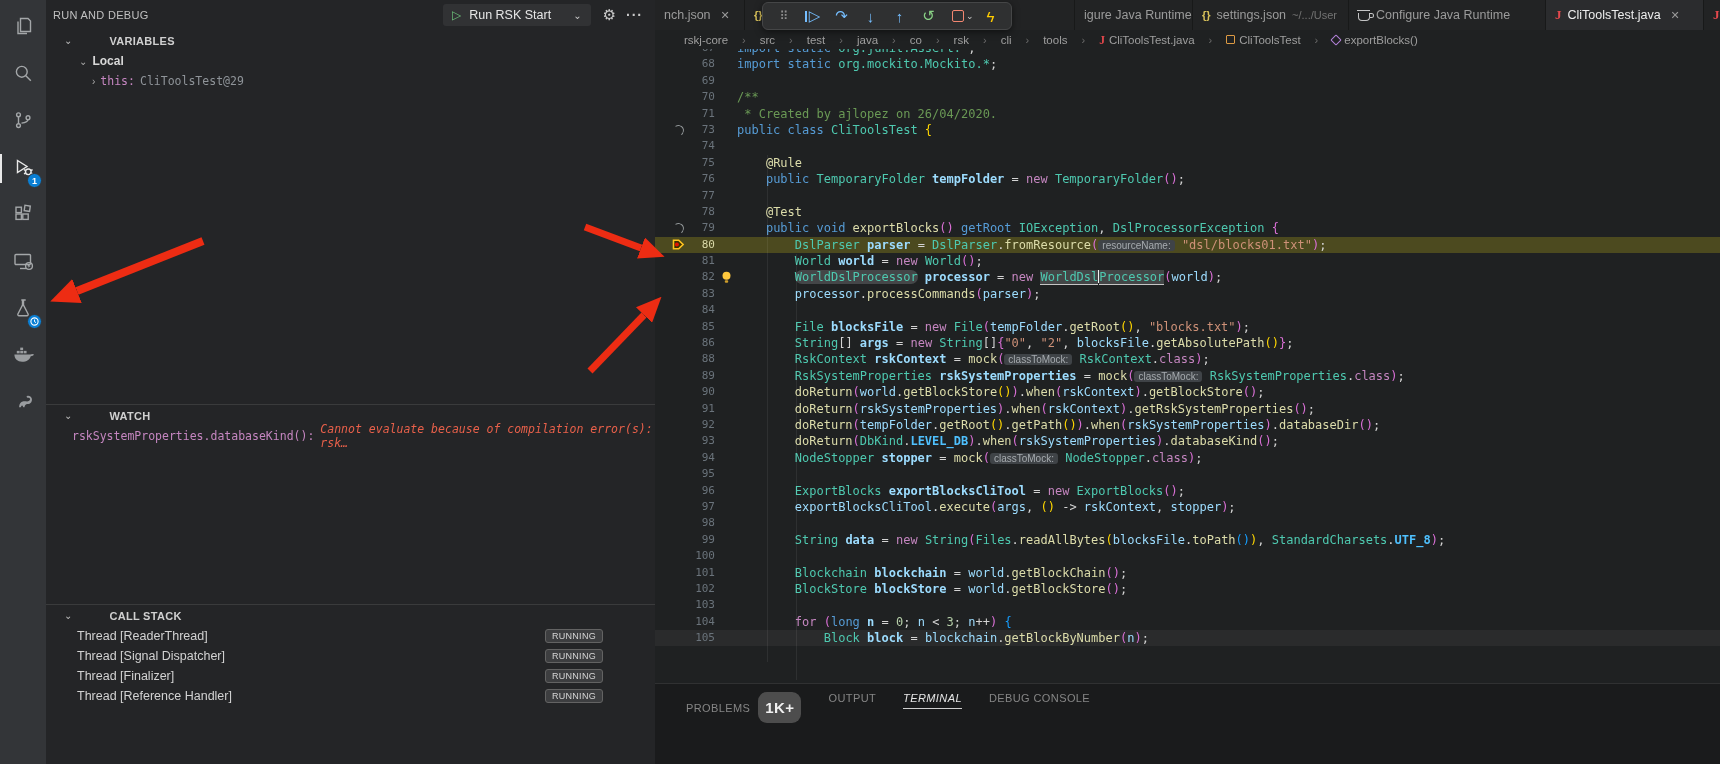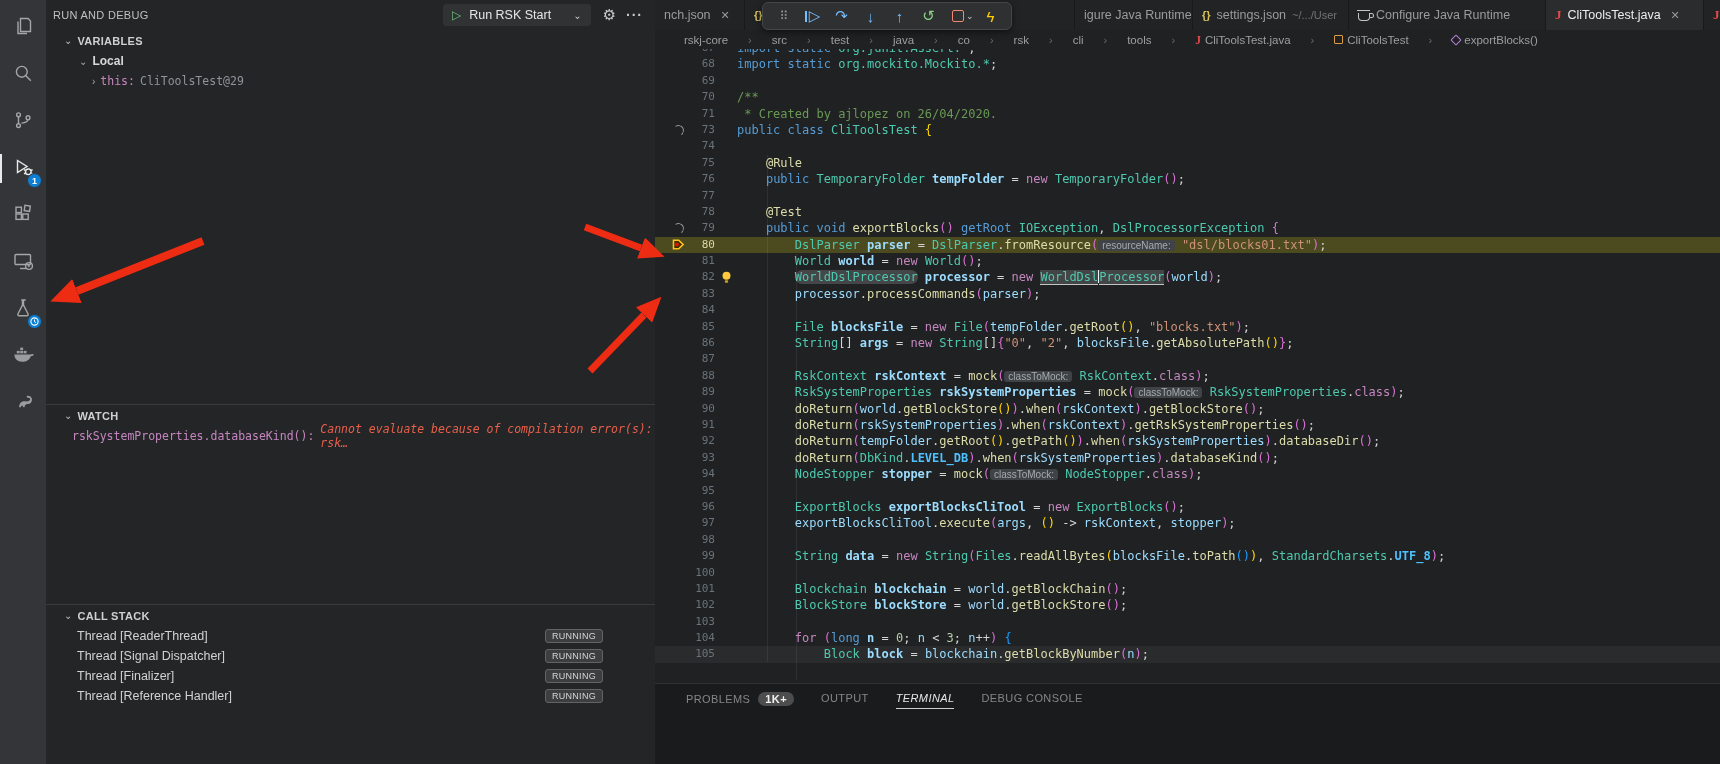--- a/index.html
+++ b/index.html
@@ -23,21 +23,21 @@
   .run-label{font-size:12.5px;color:#e6e6e6;}
   .run-chev{color:#c8c8c8;font-size:10px;margin-left:14px;}
   .sb-gear{color:#c9c9c9;font-size:15px;margin-left:12px;cursor:pointer;}
   .sb-dots{color:#c9c9c9;font-size:14px;font-weight:bold;margin-left:10px;margin-right:2px;cursor:pointer;letter-spacing:1px;}
   .sec{position:absolute;left:0;right:0;}
   .sec-vars{top:30px;height:374px;}
   .sec-watch{top:404px;height:200px;border-top:1px solid #3a3b3c;}
   .sec-stack{top:604px;bottom:0;border-top:1px solid #3a3b3c;}
   .sec-head{height:21px;display:flex;align-items:center;padding-left:18px;gap:5px;cursor:pointer;}
   .sec-head .chev{color:#bdbdbd;font-size:10px;}
-  .sec-head .lbl{font-size:11px;font-weight:bold;color:#d0d0d0;letter-spacing:.3px;}
+  .sec-head .lbl{font-size:11px;font-weight:bold;color:#d0d0d0;letter-spacing:.3px;margin-left:32px;}
   .tree-row{height:20px;display:flex;align-items:center;gap:5px;font-size:12.5px;color:#cccccc;cursor:pointer;}
   .tree-chev{color:#aaa;font-size:10px;}
   .mono{font-family:"DejaVu Sans Mono",monospace;font-size:11.5px;}
   .var-name{color:#c586c0;}
   .var-val{color:#8f9499;}
   .watch-expr{color:#c586c0;}
   .watch-err{color:#e8604a;font-style:italic;}
   .thread-row{height:20px;display:flex;align-items:center;padding-left:31px;font-size:12.5px;color:#d2d2d2;cursor:pointer;}
   .run-badge{margin-left:auto;margin-right:52px;font-size:9px;color:#d5d5d5;background:#3d3e40;border:1px solid #636363;
     border-radius:3px;padding:1px 6px;letter-spacing:.3px;}
@@ -59,21 +59,21 @@
   
   .dbg-toolbar{position:absolute;left:107px;top:2px;height:26px;background:#2f3031;border:1px solid #454647;border-radius:6px;
     display:flex;align-items:center;padding:0 6px;box-shadow:0 2px 7px rgba(0,0,0,.5);z-index:6;}
   .tb-item{width:29px;height:24px;display:flex;align-items:center;justify-content:center;font-size:15px;cursor:pointer;position:relative;}
   .tb-grip{cursor:grab;font-size:12px;letter-spacing:-1px;}
   .tb-bar{display:inline-block;width:2px;height:11px;margin-right:2px;}
   .tb-chev{font-size:9px;color:#c8c8c8;margin-left:-6px;width:10px;}
   .tb-stop{width:10px;height:10px;border:1.6px solid #f48771;border-radius:2px;}
 
   
-  .breadcrumb{height:19px;display:flex;align-items:center;padding-left:29px;gap:20px;font-size:11.5px;color:#9f9f9f;background:#1f2122;}
+  .breadcrumb{height:19px;display:flex;align-items:center;padding-left:29px;gap:14px;font-size:11.5px;color:#9f9f9f;background:#1f2122;}
   .bc-sep{color:#6b6b6b;font-size:11px;}
   .bc-item{display:flex;align-items:center;gap:4px;cursor:pointer;}
   .bc-java{color:#e5484d;font-weight:bold;font-size:11.5px;font-family:"Liberation Serif",serif;}
   .bc-class{display:inline-block;width:7px;height:7px;border:1.4px solid #dd9a43;border-radius:1px;}
   .bc-method{display:inline-block;width:6px;height:6px;border:1.4px solid #b180d7;transform:rotate(45deg);border-radius:1px;}
 
   
   .codearea{position:absolute;top:49px;left:0;right:0;height:634px;overflow:hidden;}
   .lines{margin-top:-9px;}
   .row{display:flex;height:16.4px;line-height:16.4px;font-family:"DejaVu Sans Mono",monospace;font-size:12px;}
@@ -93,21 +93,21 @@
   .sA{background:rgba(99,102,103,.55);border-radius:7px;}
   .sB{background:rgba(92,95,96,.6);box-shadow:0 1px 0 #c4c4c4;}
   .cur{display:inline-block;width:0;border-left:1.5px solid #f2f2f2;height:13px;vertical-align:-2px;}
   .guide{position:absolute;width:1px;background:rgba(255,255,255,.07);}
 
   
   .panelbar{position:absolute;left:0;right:0;top:683px;bottom:0;background:#1a1b1c;border-top:1px solid #303132;
     display:flex;gap:27px;align-items:flex-start;padding:8px 0 0 31px;}
   .p-tab{font-size:11px;letter-spacing:.4px;color:#868686;display:flex;gap:8px;align-items:center;cursor:pointer;padding-bottom:4px;}
   .p-tab.active{color:#e6e6e6;border-bottom:1px solid #cfcfcf;font-style:italic;}
-  .badge-pill{background:#4d4d4d;color:#f0f0f0;font-size:11px;padding:1px 7px;border-radius:9px;font-weight:bold;}
+  .badge-pill{background:#4d4d4d;color:#f0f0f0;font-size:15px;padding:7px 7px;border-radius:9px;font-weight:bold;}
 
   .overlay{position:absolute;inset:0;pointer-events:none;z-index:40;}
 </style>
 </head>
 <body>
 
 <div class="app">
 
   <div class="activitybar">
       <div class="ab-item">
@@ -484,26 +484,20 @@
             <span class="code"><span class="tk p">        </span><span class="tk t">File </span><span class="tk d">blocksFile</span><span class="tk p"> = </span><span class="tk c">new </span><span class="tk t">File</span><span class="tk g2">(</span><span class="tk v">tempFolder</span><span class="tk p">.</span><span class="tk m">getRoot</span><span class="tk g1">()</span><span class="tk p">, </span><span class="tk s">"blocks.txt"</span><span class="tk g2">)</span><span class="tk p">;</span></span>
           </div>
           <div class="row">
             <span class="glyph"></span>
             <span class="num">86</span>
             <span class="slot"></span>
             <span class="code"><span class="tk p">        </span><span class="tk t">String</span><span class="tk p">[] </span><span class="tk d">args</span><span class="tk p"> = </span><span class="tk c">new </span><span class="tk t">String</span><span class="tk p">[]</span><span class="tk g2">{</span><span class="tk s">"0"</span><span class="tk p">, </span><span class="tk s">"2"</span><span class="tk p">, </span><span class="tk v">blocksFile</span><span class="tk p">.</span><span class="tk m">getAbsolutePath</span><span class="tk g1">()</span><span class="tk g2">}</span><span class="tk p">;</span></span>
           </div>
           <div class="row">
             <span class="glyph"></span>
-            <span class="num">87</span>
-            <span class="slot"></span>
-            <span class="code"></span>
-          </div>
-          <div class="row">
-            <span class="glyph"></span>
             <span class="num">88</span>
             <span class="slot"></span>
             <span class="code"><span class="tk p">        </span><span class="tk t">RskContext </span><span class="tk d">rskContext</span><span class="tk p"> = </span><span class="tk m">mock</span><span class="tk g2">(</span><span class="chip">classToMock:</span><span class="tk p"> </span><span class="tk t">RskContext</span><span class="tk p">.</span><span class="tk c">class</span><span class="tk g2">)</span><span class="tk p">;</span></span>
           </div>
           <div class="row">
             <span class="glyph"></span>
             <span class="num">89</span>
             <span class="slot"></span>
             <span class="code"><span class="tk p">        </span><span class="tk t">RskSystemProperties </span><span class="tk d">rskSystemProperties</span><span class="tk p"> = </span><span class="tk m">mock</span><span class="tk g2">(</span><span class="chip">classToMock:</span><span class="tk p"> </span><span class="tk t">RskSystemProperties</span><span class="tk p">.</span><span class="tk c">class</span><span class="tk g2">)</span><span class="tk p">;</span></span>
           </div>

